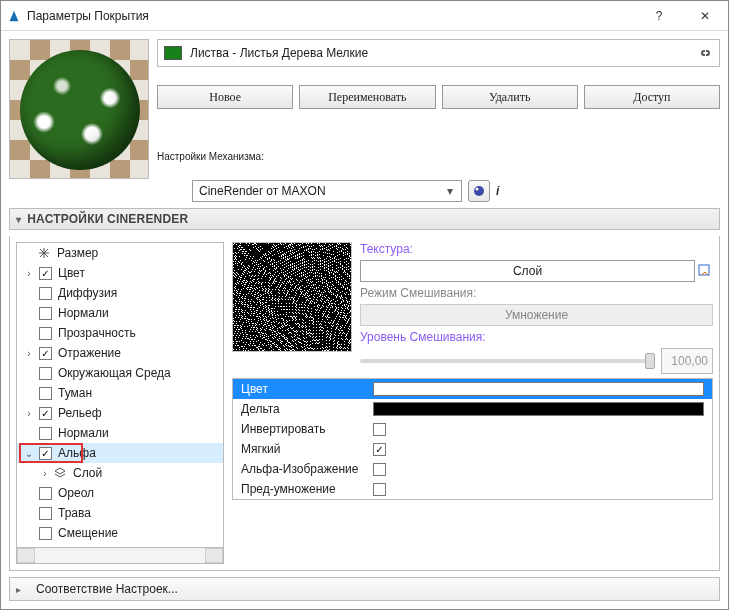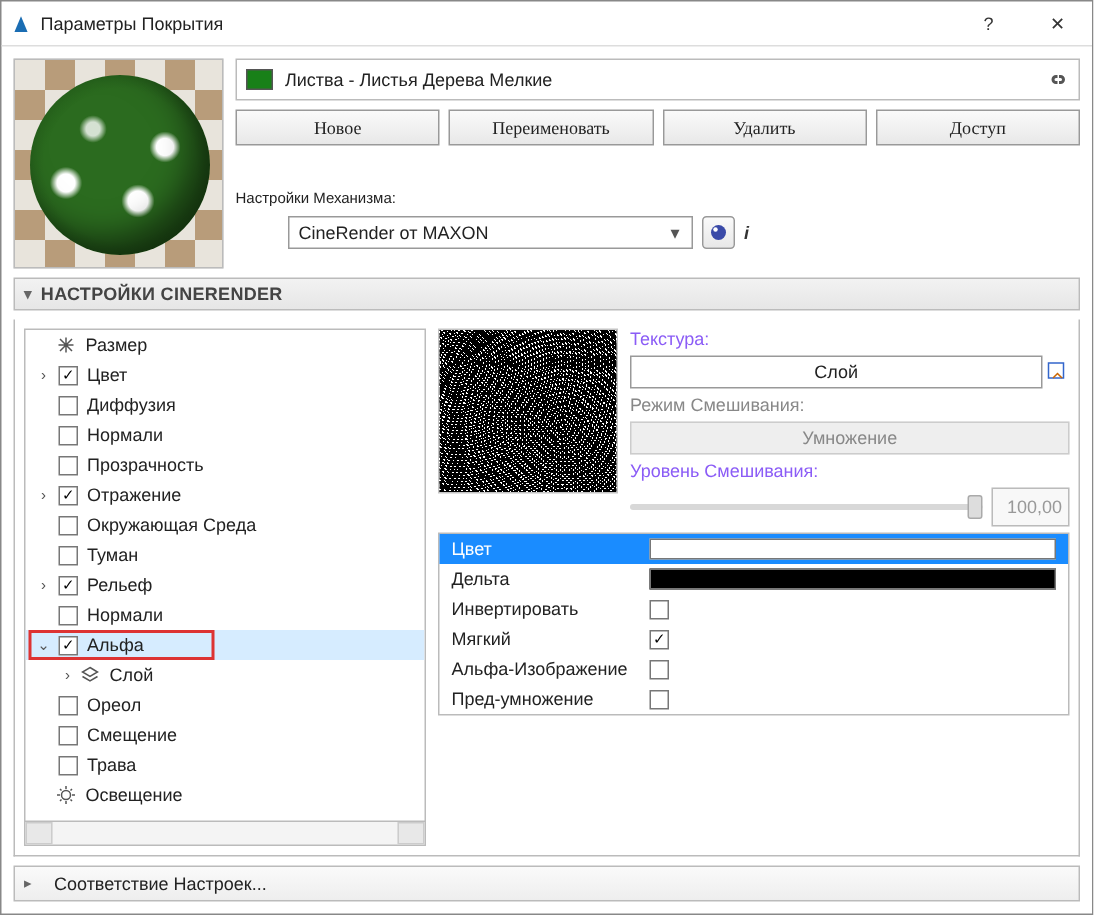--- a/index.html
+++ b/index.html
@@ -20,40 +20,40 @@
   }
   .sphere { position: absolute; top: 10px; left: 10px; width: 120px; height: 120px; border-radius: 50%;
     background:
       radial-gradient(circle at 35% 30%, rgba(255,255,255,.8) 0 4%, transparent 8%),
       radial-gradient(circle at 60% 70%, #fff 0 6%, transparent 10%),
       radial-gradient(circle at 20% 60%, #fff 0 5%, transparent 9%),
       radial-gradient(circle at 75% 40%, #fff 0 5%, transparent 9%),
       radial-gradient(circle at 50% 50%, #2b6b1f 0 60%, #184a12 100%);
     box-shadow: inset -12px -12px 20px rgba(0,0,0,.5);
   }
-  .top-right { flex: 1; display: flex; flex-direction: column; gap: 6px; }
+  .top-right { flex: 1; display: flex; flex-direction: column; gap: 18px; }
   .name-row { border: 1px solid #bbb; height: 28px; display: flex; align-items: center; padding: 0 6px; gap: 8px; }
   .swatch { width: 18px; height: 14px; background: #188018; border: 1px solid #555; }
   .name-text { flex: 1; }
   .chain-ico { width: 16px; height: 16px; }
   .btn-row { display: flex; gap: 6px; font-family: Liberation Serif, serif; }
   .btn { flex: 1; height: 24px; border: 1px solid #999; background: linear-gradient(#fafafa,#e8e8e8); display: flex; align-items: center; justify-content: center; cursor: pointer; }
   .mech-label { margin-top: 24px; font-size: 10px; }
   .mech-row { display: flex; align-items: center; gap: 6px; margin-left: 35px; }
   .combo { height: 22px; border: 1px solid #999; background: #fff; display: flex; align-items: center; padding: 0 4px 0 6px; }
   .combo .ctext { flex: 1; }
   .combo .caret { width: 14px; text-align: center; color: #555; }
   .round-btn { width: 22px; height: 22px; border: 1px solid #999; border-radius: 3px; background: linear-gradient(#fafafa,#e8e8e8); display:flex; align-items:center; justify-content:center; }
   .info-i { font-weight: bold; font-style: italic; color: #333; }
 
   .section-hdr { height: 22px; border: 1px solid #bbb; background: linear-gradient(#f2f2f2,#e6e6e6); display: flex; align-items: center; padding: 0 6px; gap: 6px; font-weight: bold; color: #444; letter-spacing: .2px; }
   .section-hdr .arrow { color: #666; font-size: 10px; }
 
   .main-split { flex: 1; display: flex; gap: 8px; overflow: hidden; border: 1px solid #bbb; border-top: none; padding: 6px; }
-  .tree-wrap { width: 268px; display: flex; flex-direction: column; }
+  .tree-wrap { width: 208px; display: flex; flex-direction: column; }
   .tree { flex: 1; border: 1px solid #bbb; overflow: auto; background: #fff; }
   .tree-row { display: flex; align-items: center; height: 20px; padding: 0 4px; gap: 2px; }
   .tree-row.selected { background: #d6ecff; }
   .tree-row.redbox { position: relative; }
   .tree-row.redbox::after { content:""; position:absolute; left:2px; right:140px; top:0; bottom:0; border:2px solid #d33; pointer-events:none; }
   .indent0 { padding-left: 6px; }
   .indent1 { padding-left: 22px; }
   .tw-exp { width: 12px; color: #555; font-size: 10px; text-align: center; }
   .tw-chk { width: 13px; height: 13px; border:1px solid #777; background:#fff; display:flex; align-items:center; justify-content:center; font-size:10px; margin: 0 4px 0 2px; flex:none; }
   .tw-chk.checked::after { content:"✓"; color:#000; }
@@ -221,26 +221,26 @@
               <span class="tw-label">Слой</span>
             </div>
             <div class="tree-row indent0">
               <span class="tw-exp"></span>
               <span class="tw-chk"></span>
               <span class="tw-label">Ореол</span>
             </div>
             <div class="tree-row indent0">
               <span class="tw-exp"></span>
               <span class="tw-chk"></span>
+              <span class="tw-label">Трава</span>
+            </div>
+            <div class="tree-row indent0">
+              <span class="tw-exp"></span>
+              <span class="tw-chk"></span>
               <span class="tw-label">Смещение</span>
-            </div>
-            <div class="tree-row indent0">
-              <span class="tw-exp"></span>
-              <span class="tw-chk"></span>
-              <span class="tw-label">Трава</span>
             </div>
             <div class="tree-row indent0">
               <span class="tw-exp"></span>
               <span class="tw-ico">
                 <svg width="14" height="14">
                   <circle cx="7" cy="7" r="3" fill="none" stroke="#555"></circle>
                   <path d="M7 1v2M7 11v2M1 7h2M11 7h2M3 3l1 1M10 10l1 1M11 3l-1 1M4 10l-1 1" stroke="#555"></path>
                 </svg>
               </span>
               <span class="tw-label">Освещение</span>

